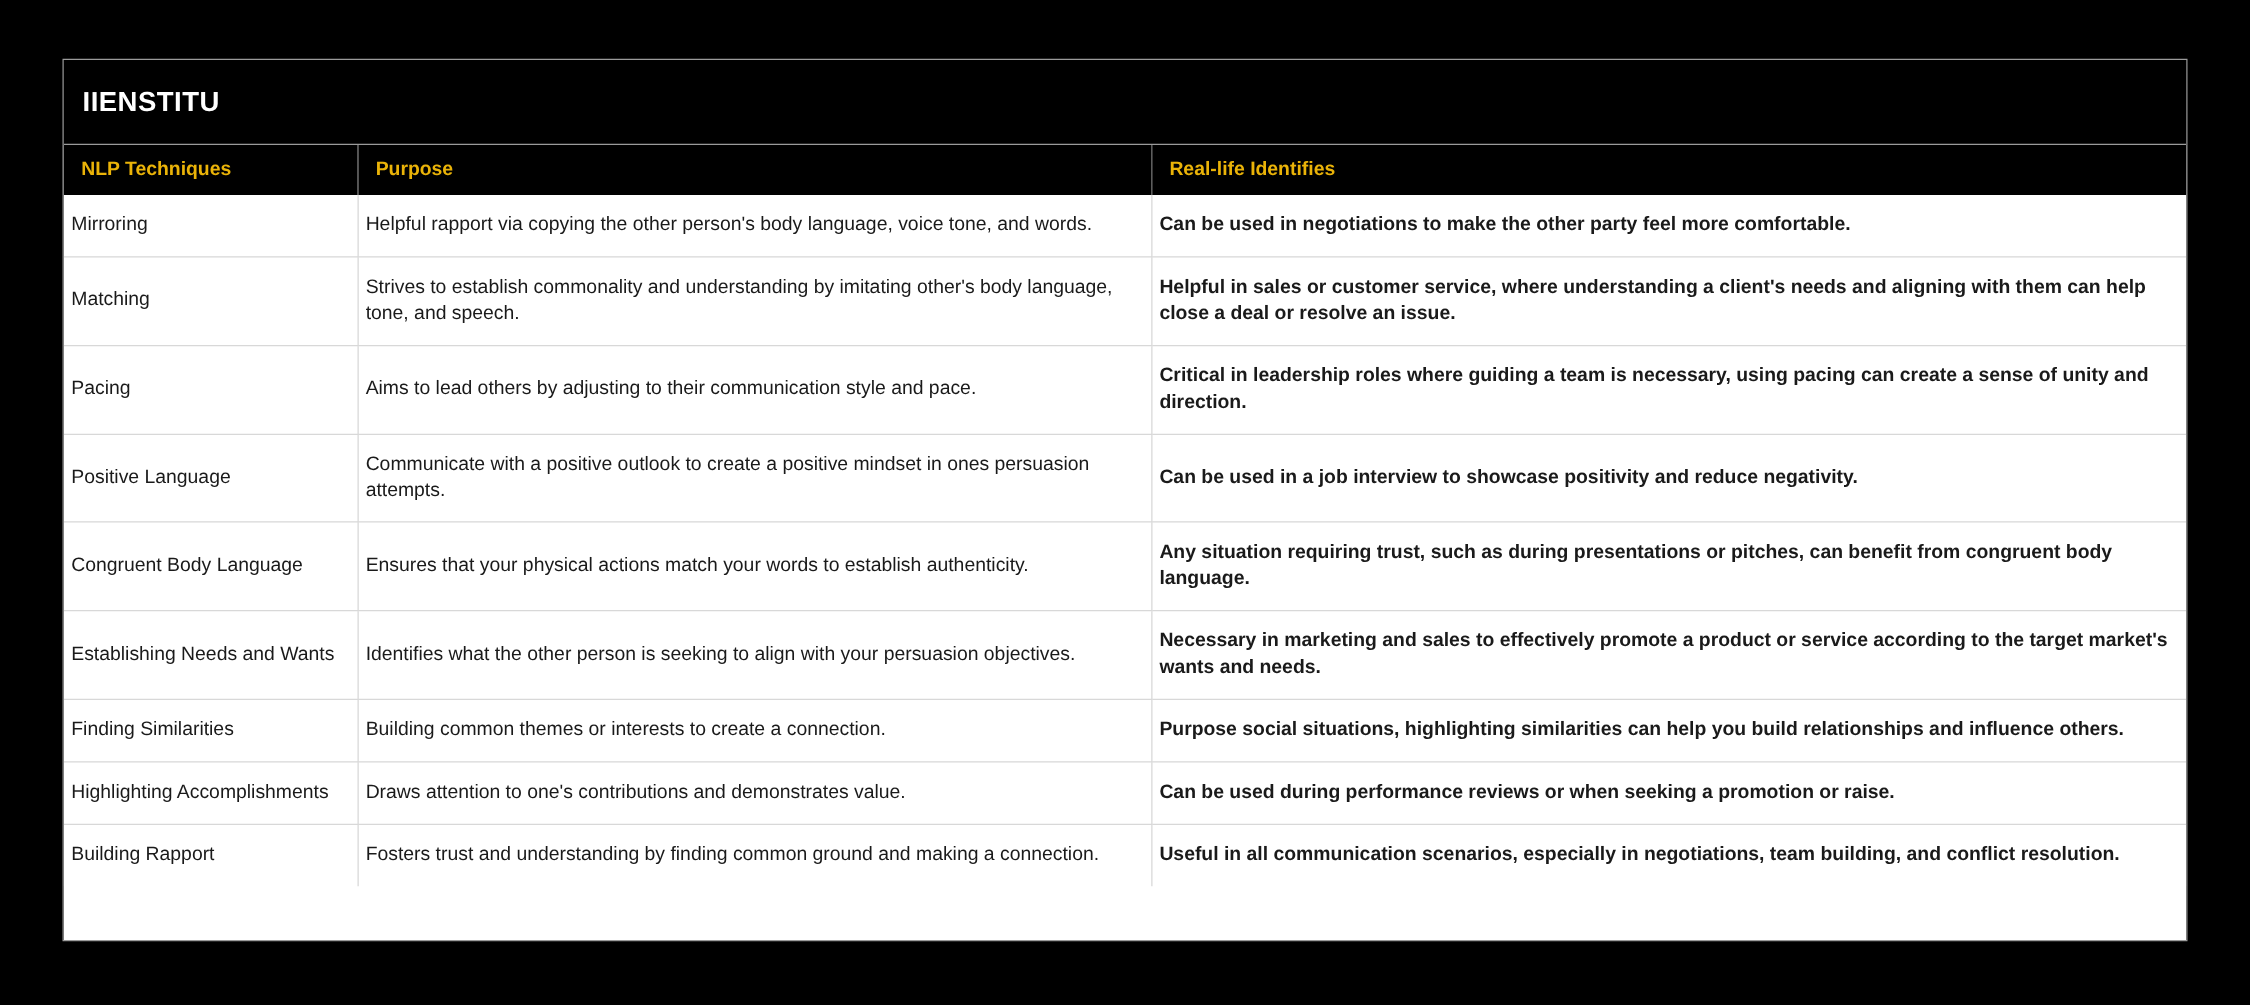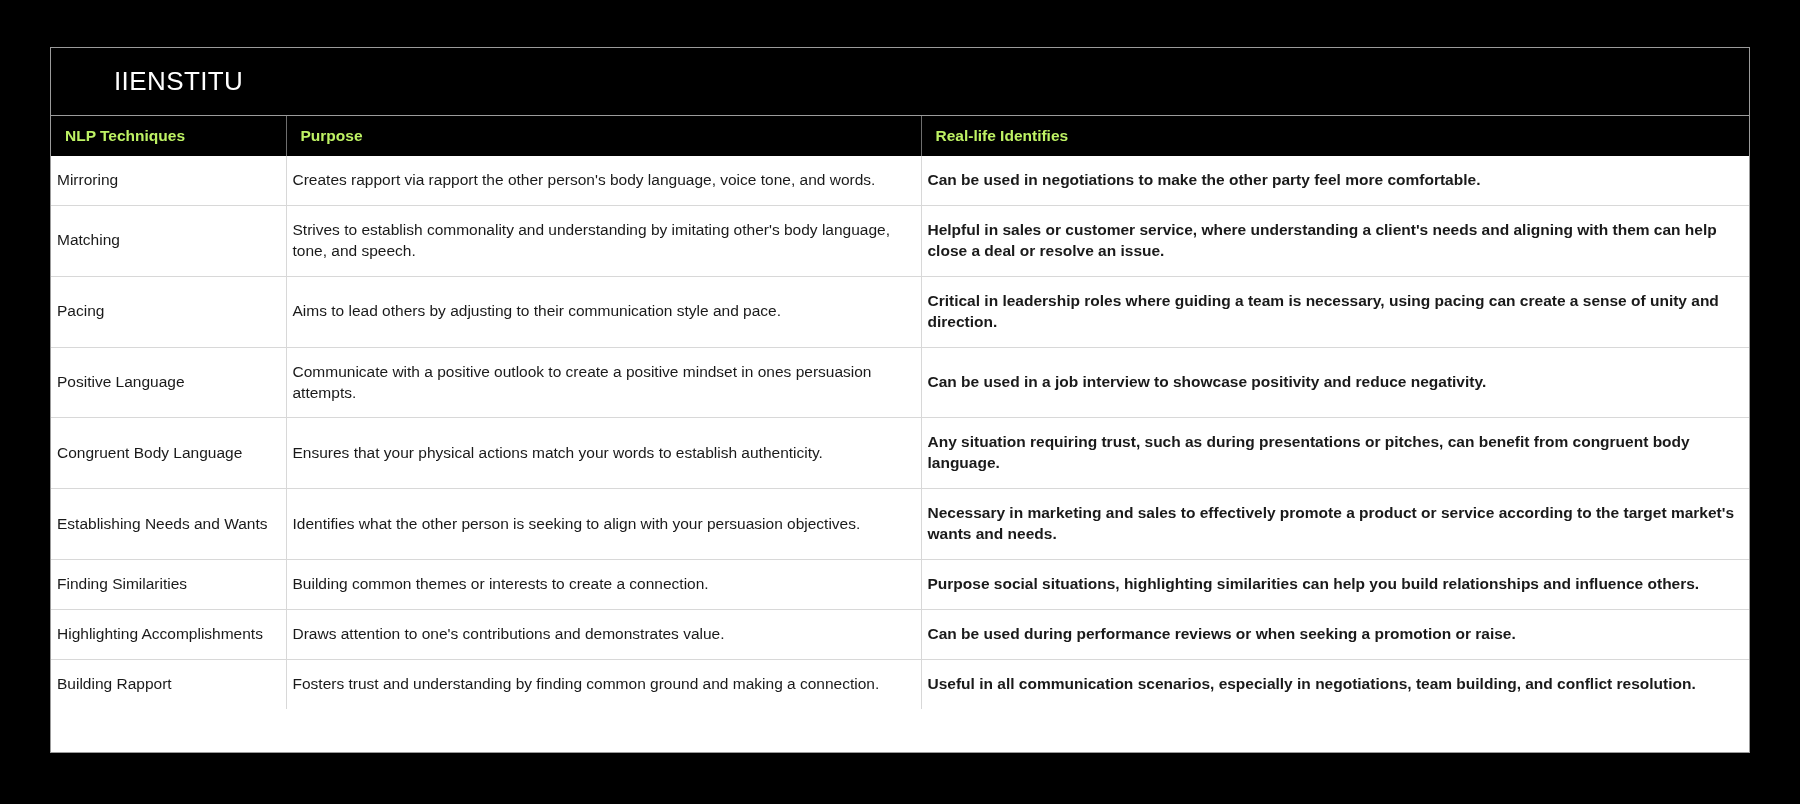--- a/index.html
+++ b/index.html
@@ -34,34 +34,33 @@
     height: 68px;
     min-height: 68px;
     background: #000000;
     border-bottom: 1px solid #9b9b9b;
     display: flex;
     align-items: center;
     padding-left: 15px;
   }
   .brand-title {
     color: #ffffff;
-    font-size: 26px;
-    font-weight: normal;
+    font-size: 22px;
+    font-weight: bold;
     letter-spacing: 0.4px;
-    margin-left: 48px;
   }
   table.nlp-table {
     width: 100%;
     border-collapse: collapse;
     table-layout: fixed;
     background: #ffffff;
   }
   table.nlp-table thead th {
     background: #000000;
-    color: #bef264;
+    color: #eab308;
     font-size: 15.5px;
     font-weight: bold;
     text-align: left;
     padding: 11px 14px;
     border-right: 1px solid #6e6e6e;
     vertical-align: middle;
   }
   table.nlp-table thead th:last-child { border-right: none; }
   table.nlp-table tbody td {
     background: #ffffff;
@@ -104,21 +103,21 @@
         <thead>
           <tr>
             <th>NLP Techniques</th>
             <th>Purpose</th>
             <th>Real-life Identifies</th>
           </tr>
         </thead>
         <tbody>
           <tr>
             <td>Mirroring</td>
-            <td>Creates rapport via rapport the other person's body language, voice tone, and words.</td>
+            <td>Helpful rapport via copying the other person's body language, voice tone, and words.</td>
             <td>Can be used in negotiations to make the other party feel more comfortable.</td>
           </tr>
           <tr>
             <td>Matching</td>
             <td>Strives to establish commonality and understanding by imitating other's body language, tone, and speech.</td>
             <td>Helpful in sales or customer service, where understanding a client's needs and aligning with them can help close a deal or resolve an issue.</td>
           </tr>
           <tr>
             <td>Pacing</td>
             <td>Aims to lead others by adjusting to their communication style and pace.</td>

